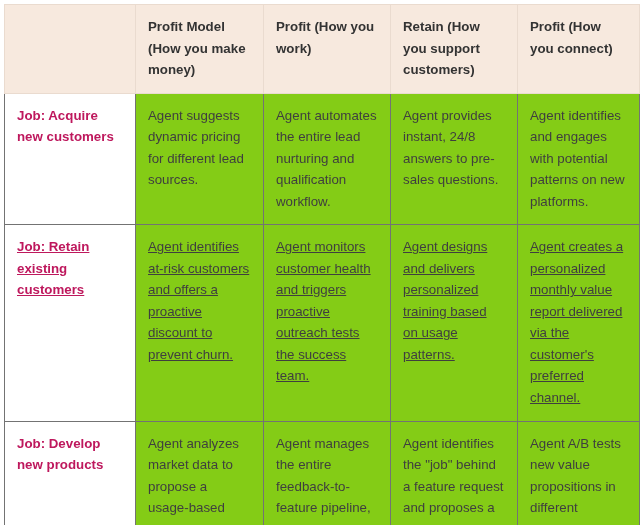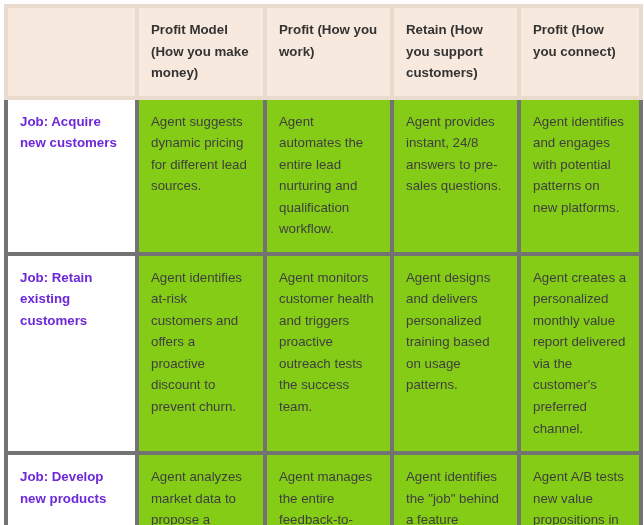--- a/index.html
+++ b/index.html
@@ -26,21 +26,21 @@
     border: none;
   }
   table.jtbd-matrix col.c0 { width: 131px; }
   table.jtbd-matrix col.c1 { width: 128px; }
   table.jtbd-matrix col.c2 { width: 127px; }
   table.jtbd-matrix col.c3 { width: 127px; }
   table.jtbd-matrix col.c4 { width: 122px; }
 
   table.jtbd-matrix th,
   table.jtbd-matrix td {
-    border: 4px solid #737373;
+    border: 1px solid #737373;
     vertical-align: top;
     text-align: left;
     padding: 11px 12px 12px 12px;
     font-size: 13.3px;
     line-height: 1.62;
     font-weight: normal;
     box-sizing: border-box;
   }
 
   table.jtbd-matrix thead th {
@@ -49,30 +49,30 @@
     font-weight: bold;
     color: #333333;
     height: 76px;
   }
   table.jtbd-matrix thead th.corner {
     background: #f7e9de;
   }
 
   table.jtbd-matrix tbody th.rowhead {
     font-weight: bold;
-    color: #6d28d9;
+    color: #be185d;
     background: #ffffff;
   }
   table.jtbd-matrix tbody td {
     color: #3f3f3f;
     background: #84cc16;
   }
 
   tr.r0 th, tr.r0 td { height: 106px; }
-  tr.r1 th, tr.r1 td { height: 147px; }
+  tr.r1 th, tr.r1 td { height: 147px; text-decoration: underline; }
   tr.r2 th, tr.r2 td { height: 187px; }
 </style>
 </head>
 <body>
 
 <div class="table-wrap">
   <table class="jtbd-matrix">
     <colgroup>
       <col class="c0">
         <col class="c1">

